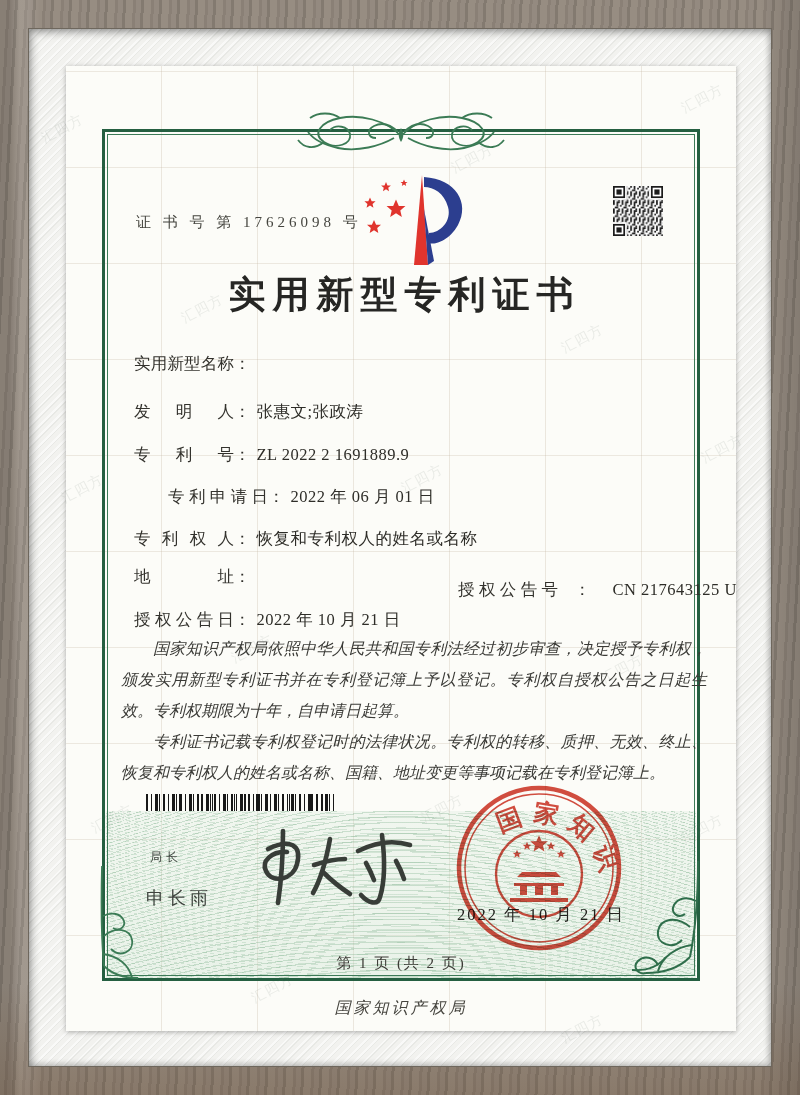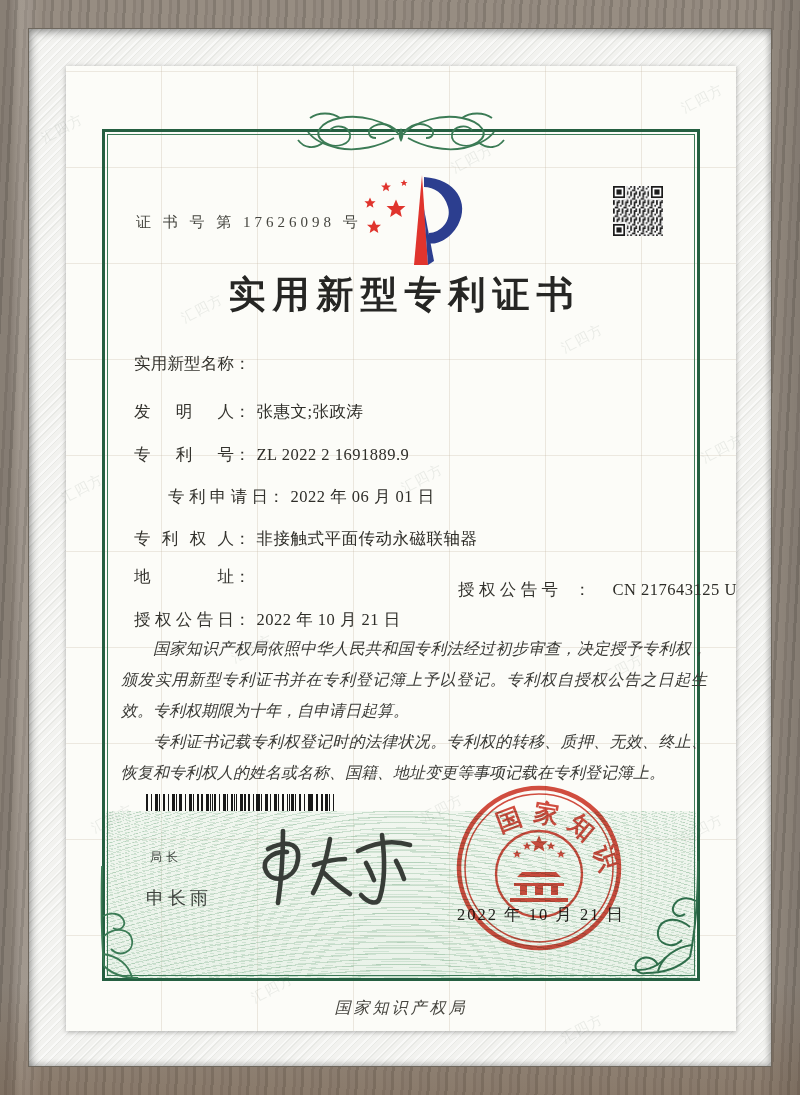--- a/index.html
+++ b/index.html
@@ -191,21 +191,21 @@
           <span class="fvalue">ZL 2022 2 1691889.9</span>
       </div>
       <div class="frow" style="top:420px;margin-left:34px;">
         <span class="flabel">专利申请日</span>
           <span class="fcolon">：</span>
           <span class="fvalue">2022 年 06 月 01 日</span>
       </div>
       <div class="frow" style="top:462px;">
         <span class="flabel">专利权人</span>
           <span class="fcolon">：</span>
-          <span class="fvalue">非接触式平面传动永磁联轴器</span>
+          <span class="fvalue">恢复和专利权人的姓名或名称</span>
       </div>
       <div class="frow" style="top:500px;">
         <span class="flabel">地址</span>
           <span class="fcolon">：</span>
       </div>
       <div class="frow" style="top:543px;">
         <span class="flabel">授权公告日</span>
           <span class="fcolon">：</span>
           <span class="fvalue" style="width:180px;">2022 年 10 月 21 日</span>
       </div>
@@ -257,20 +257,21 @@
           <use href="#star" transform="translate(86,62) scale(1.25)"></use>
           <use href="#star" transform="translate(64,72) scale(0.62)"></use>
           <use href="#star" transform="translate(74,64) scale(0.62)"></use>
           <use href="#star" transform="translate(98,64) scale(0.62)"></use>
           <use href="#star" transform="translate(108,72) scale(0.62)"></use>
           <path d="M86,84 v6"></path>
           <path d="M64,95 h44 l-5,-5 h-34 z M61,101 h50 v3 h-50 z M67,104 v9 h7 v-9 z M82,104 v9 h8 v-9 z M98,104 v9 h7 v-9 z M57,116 h58 v4 h-58 z"></path>
         </g>
       </svg>
 
+      <div class="page-ind">第 1 页 (共 2 页)</div>
 
       <div class="cont-note">国家知识产权局</div>
 
     </div>
   </div>
 
   <span class="wm" style="left:40px;top:120px;">汇四方</span>
   <span class="wm" style="left:450px;top:150px;">汇四方</span>
   <span class="wm" style="left:680px;top:90px;">汇四方</span>
   <span class="wm" style="left:180px;top:300px;">汇四方</span>

